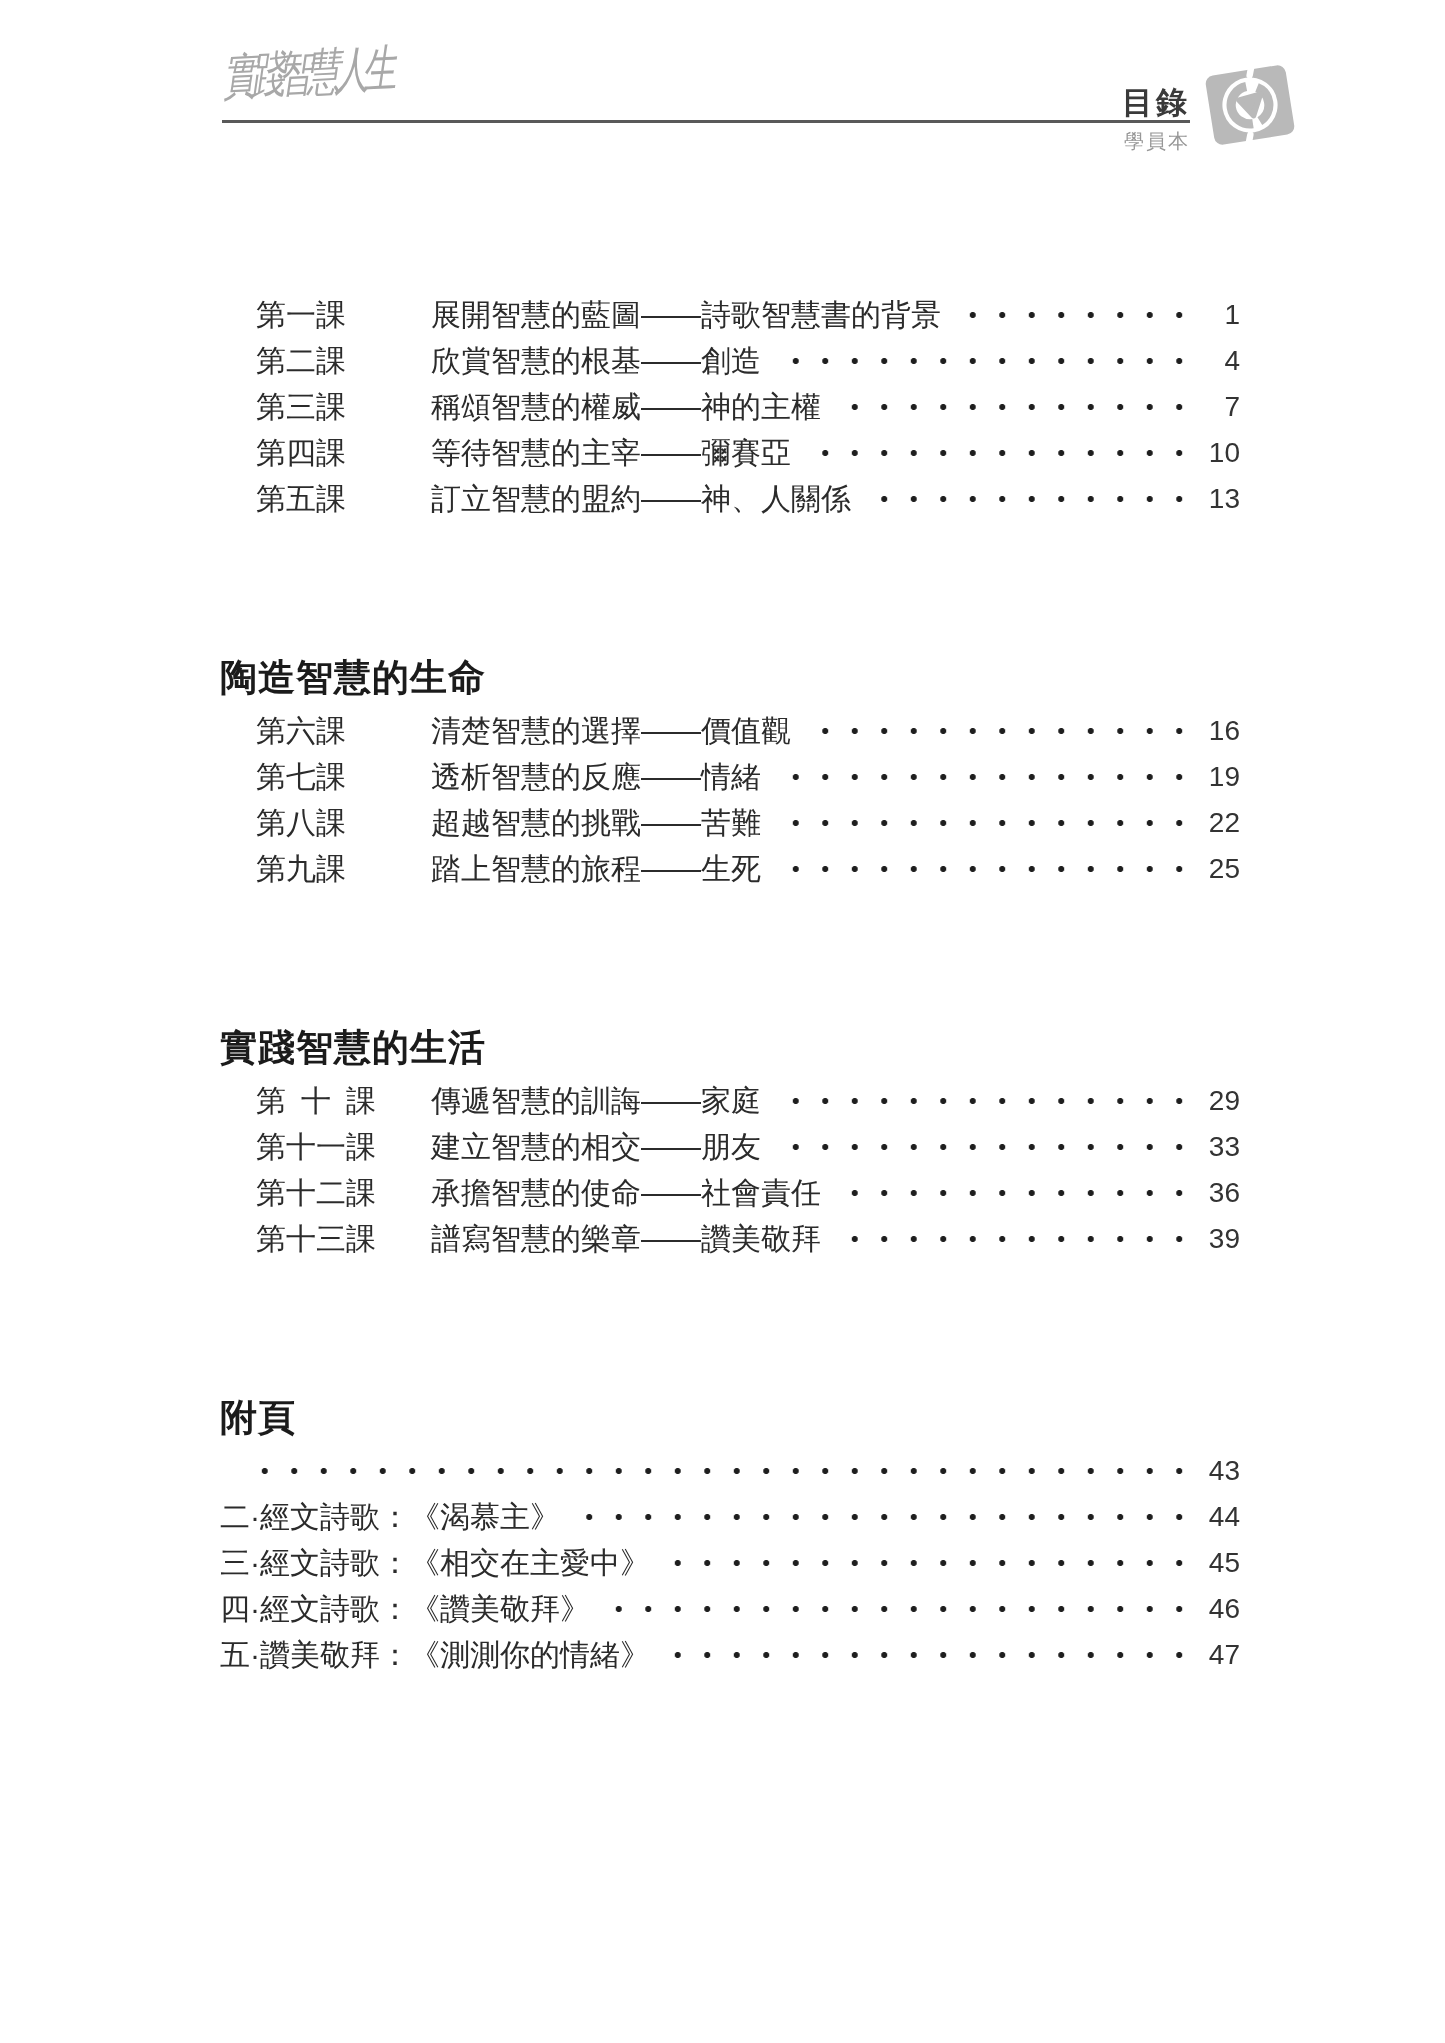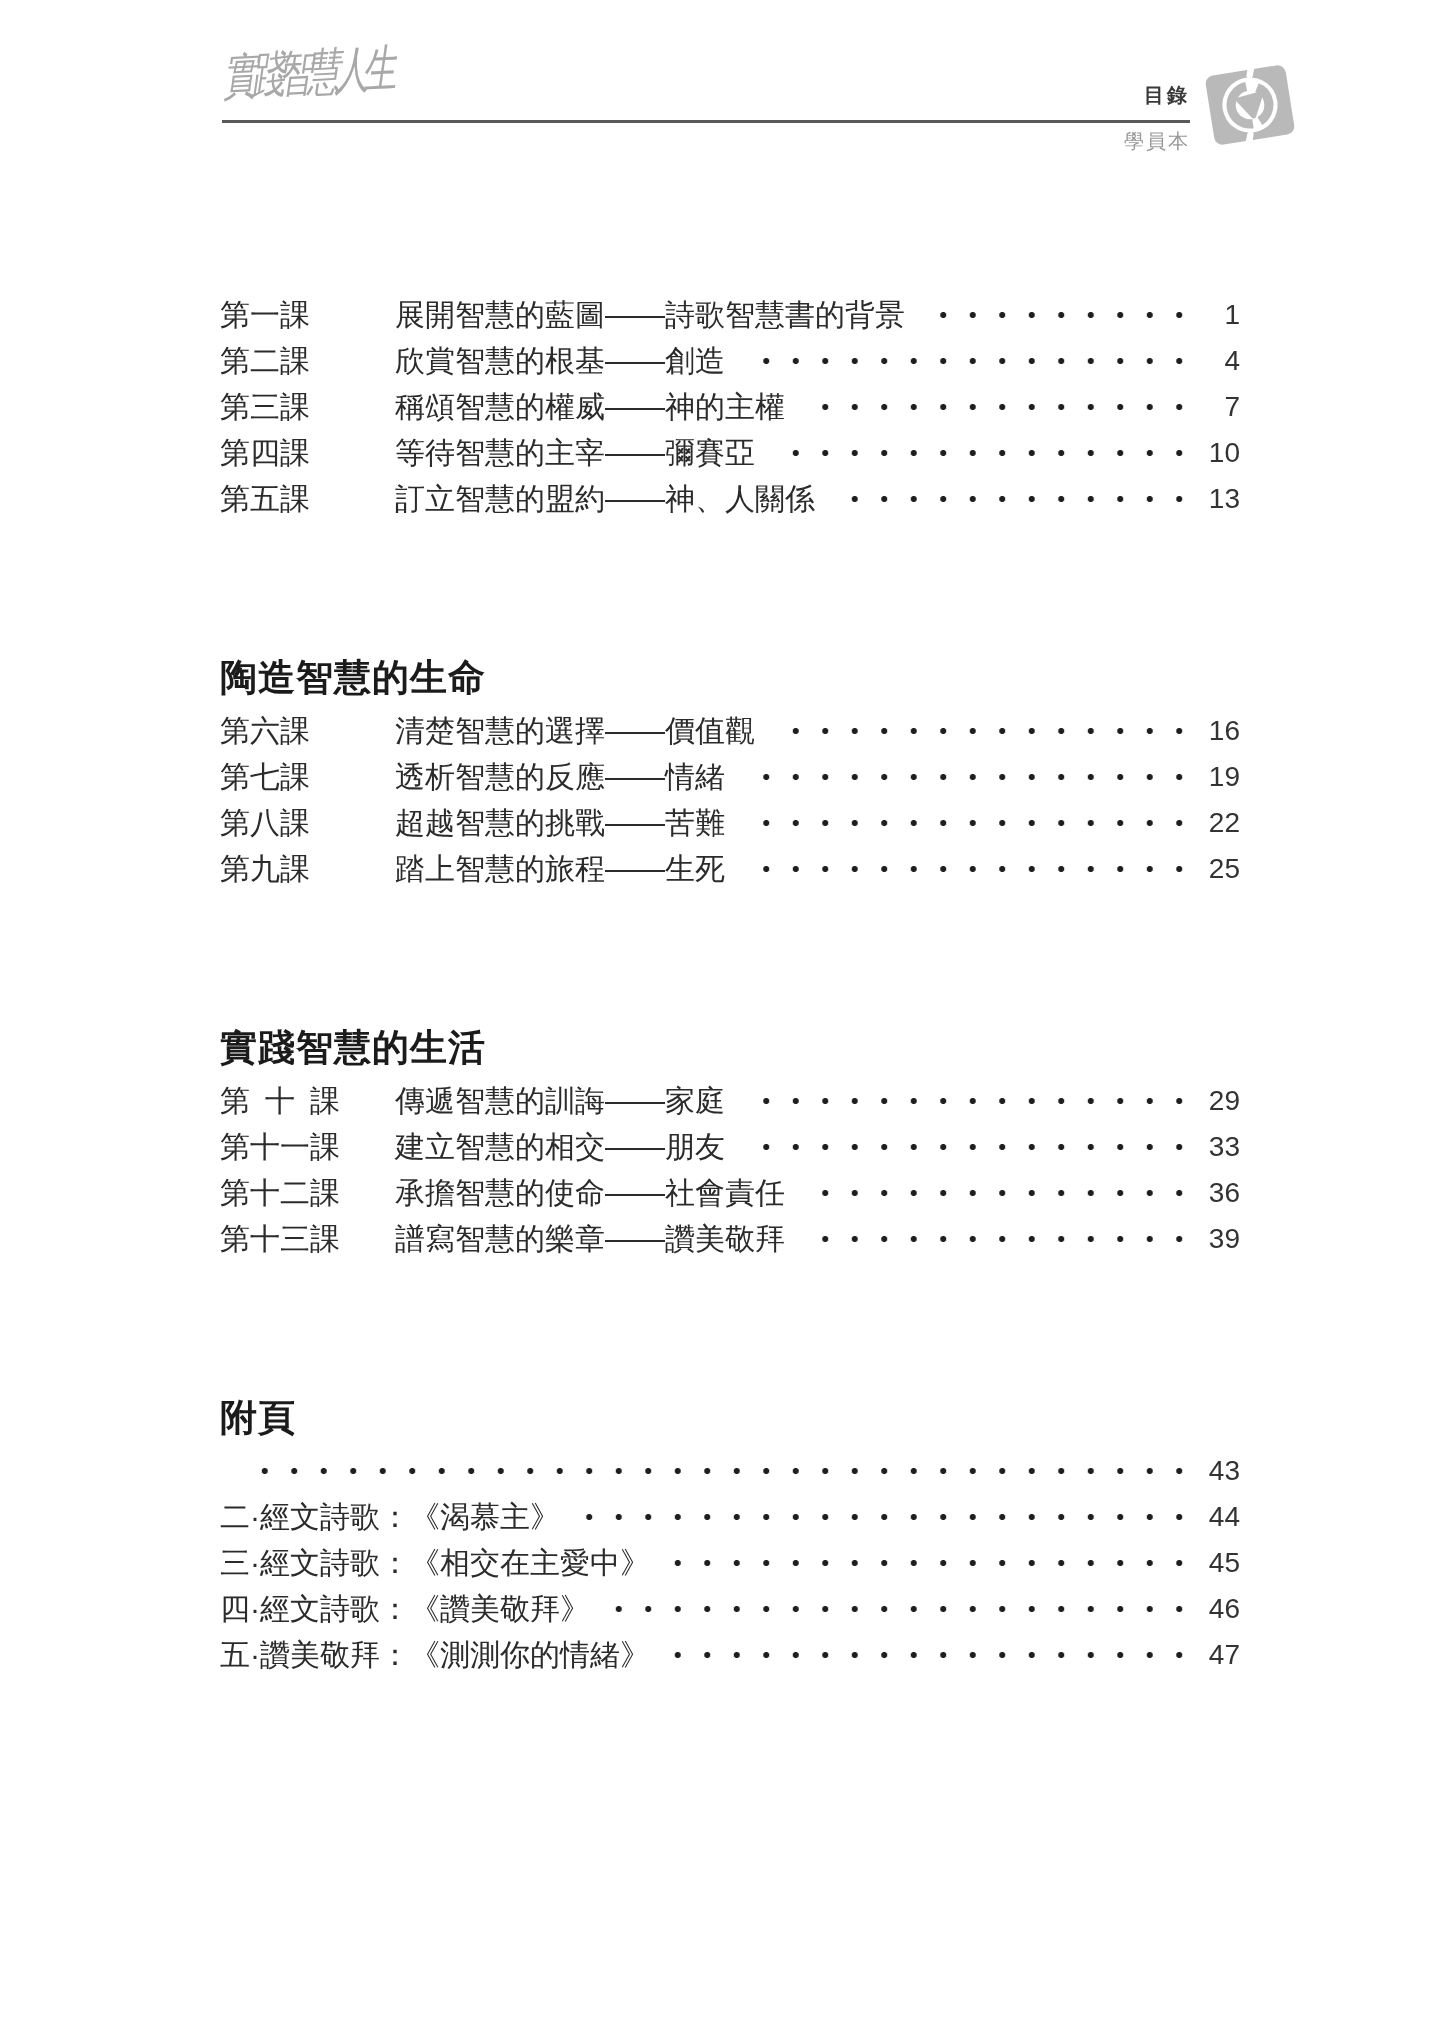--- a/index.html
+++ b/index.html
@@ -14,40 +14,40 @@
   
   .brand-logo{
     position:absolute;left:223px;top:44px;width:300px;
     font-size:50px;font-style:italic;letter-spacing:-9px;white-space:nowrap;
     color:var(--logo-gray);
     transform:scaleX(.68) rotate(-2deg);transform-origin:left center;
   }
   .header-rule{position:absolute;left:222px;top:120px;width:968px;height:3px;background:var(--rule);}
   .page-label{
     position:absolute;left:960px;top:82px;width:230px;text-align:right;
-    font-size:20px;font-weight:600;letter-spacing:3px;color:#3a3a3a;white-space:nowrap;
+    font-size:31px;font-weight:600;letter-spacing:3px;color:#3a3a3a;white-space:nowrap;
   }
   .edition-label{
     position:absolute;left:960px;top:128px;width:230px;text-align:right;
     font-size:20px;letter-spacing:2px;color:var(--subtitle-gray);white-space:nowrap;
   }
   .publisher-icon{position:absolute;left:1204px;top:60px;width:92px;height:90px;}
   .icon-fill{fill:var(--icon-gray);}
   .icon-stroke{stroke:var(--icon-gray);}
 
   
   .toc{position:absolute;left:220px;top:292px;width:1020px;}
   .toc-section + .toc-section{margin-top:134px;}
   .sec-title{
     margin:0 0 8px 0;font-size:37px;line-height:44px;font-weight:700;
     letter-spacing:1px;color:var(--heading);
   }
   .toc-row{display:flex;align-items:center;height:46px;white-space:nowrap;
     font-size:30px;color:var(--text);}
-  .lesson-label{flex:0 0 175px;overflow:visible;}
+  .lesson-label{flex:0 0 175px;overflow:visible;margin-left:36px;}
   .lesson-title{flex:0 0 auto;}
   .dot-leader{
     flex:1 1 0;align-self:stretch;margin-left:24px;min-width:0;
     background-image:radial-gradient(circle,var(--dot) 2.7px,transparent 3.4px);
     background-size:29.5px 12px;background-repeat:repeat-x;
     background-position:right 0px center;
   }
   .page-num{flex:0 0 46px;text-align:right;font-size:28px;color:var(--pagenum);}
 </style>
 </head>

